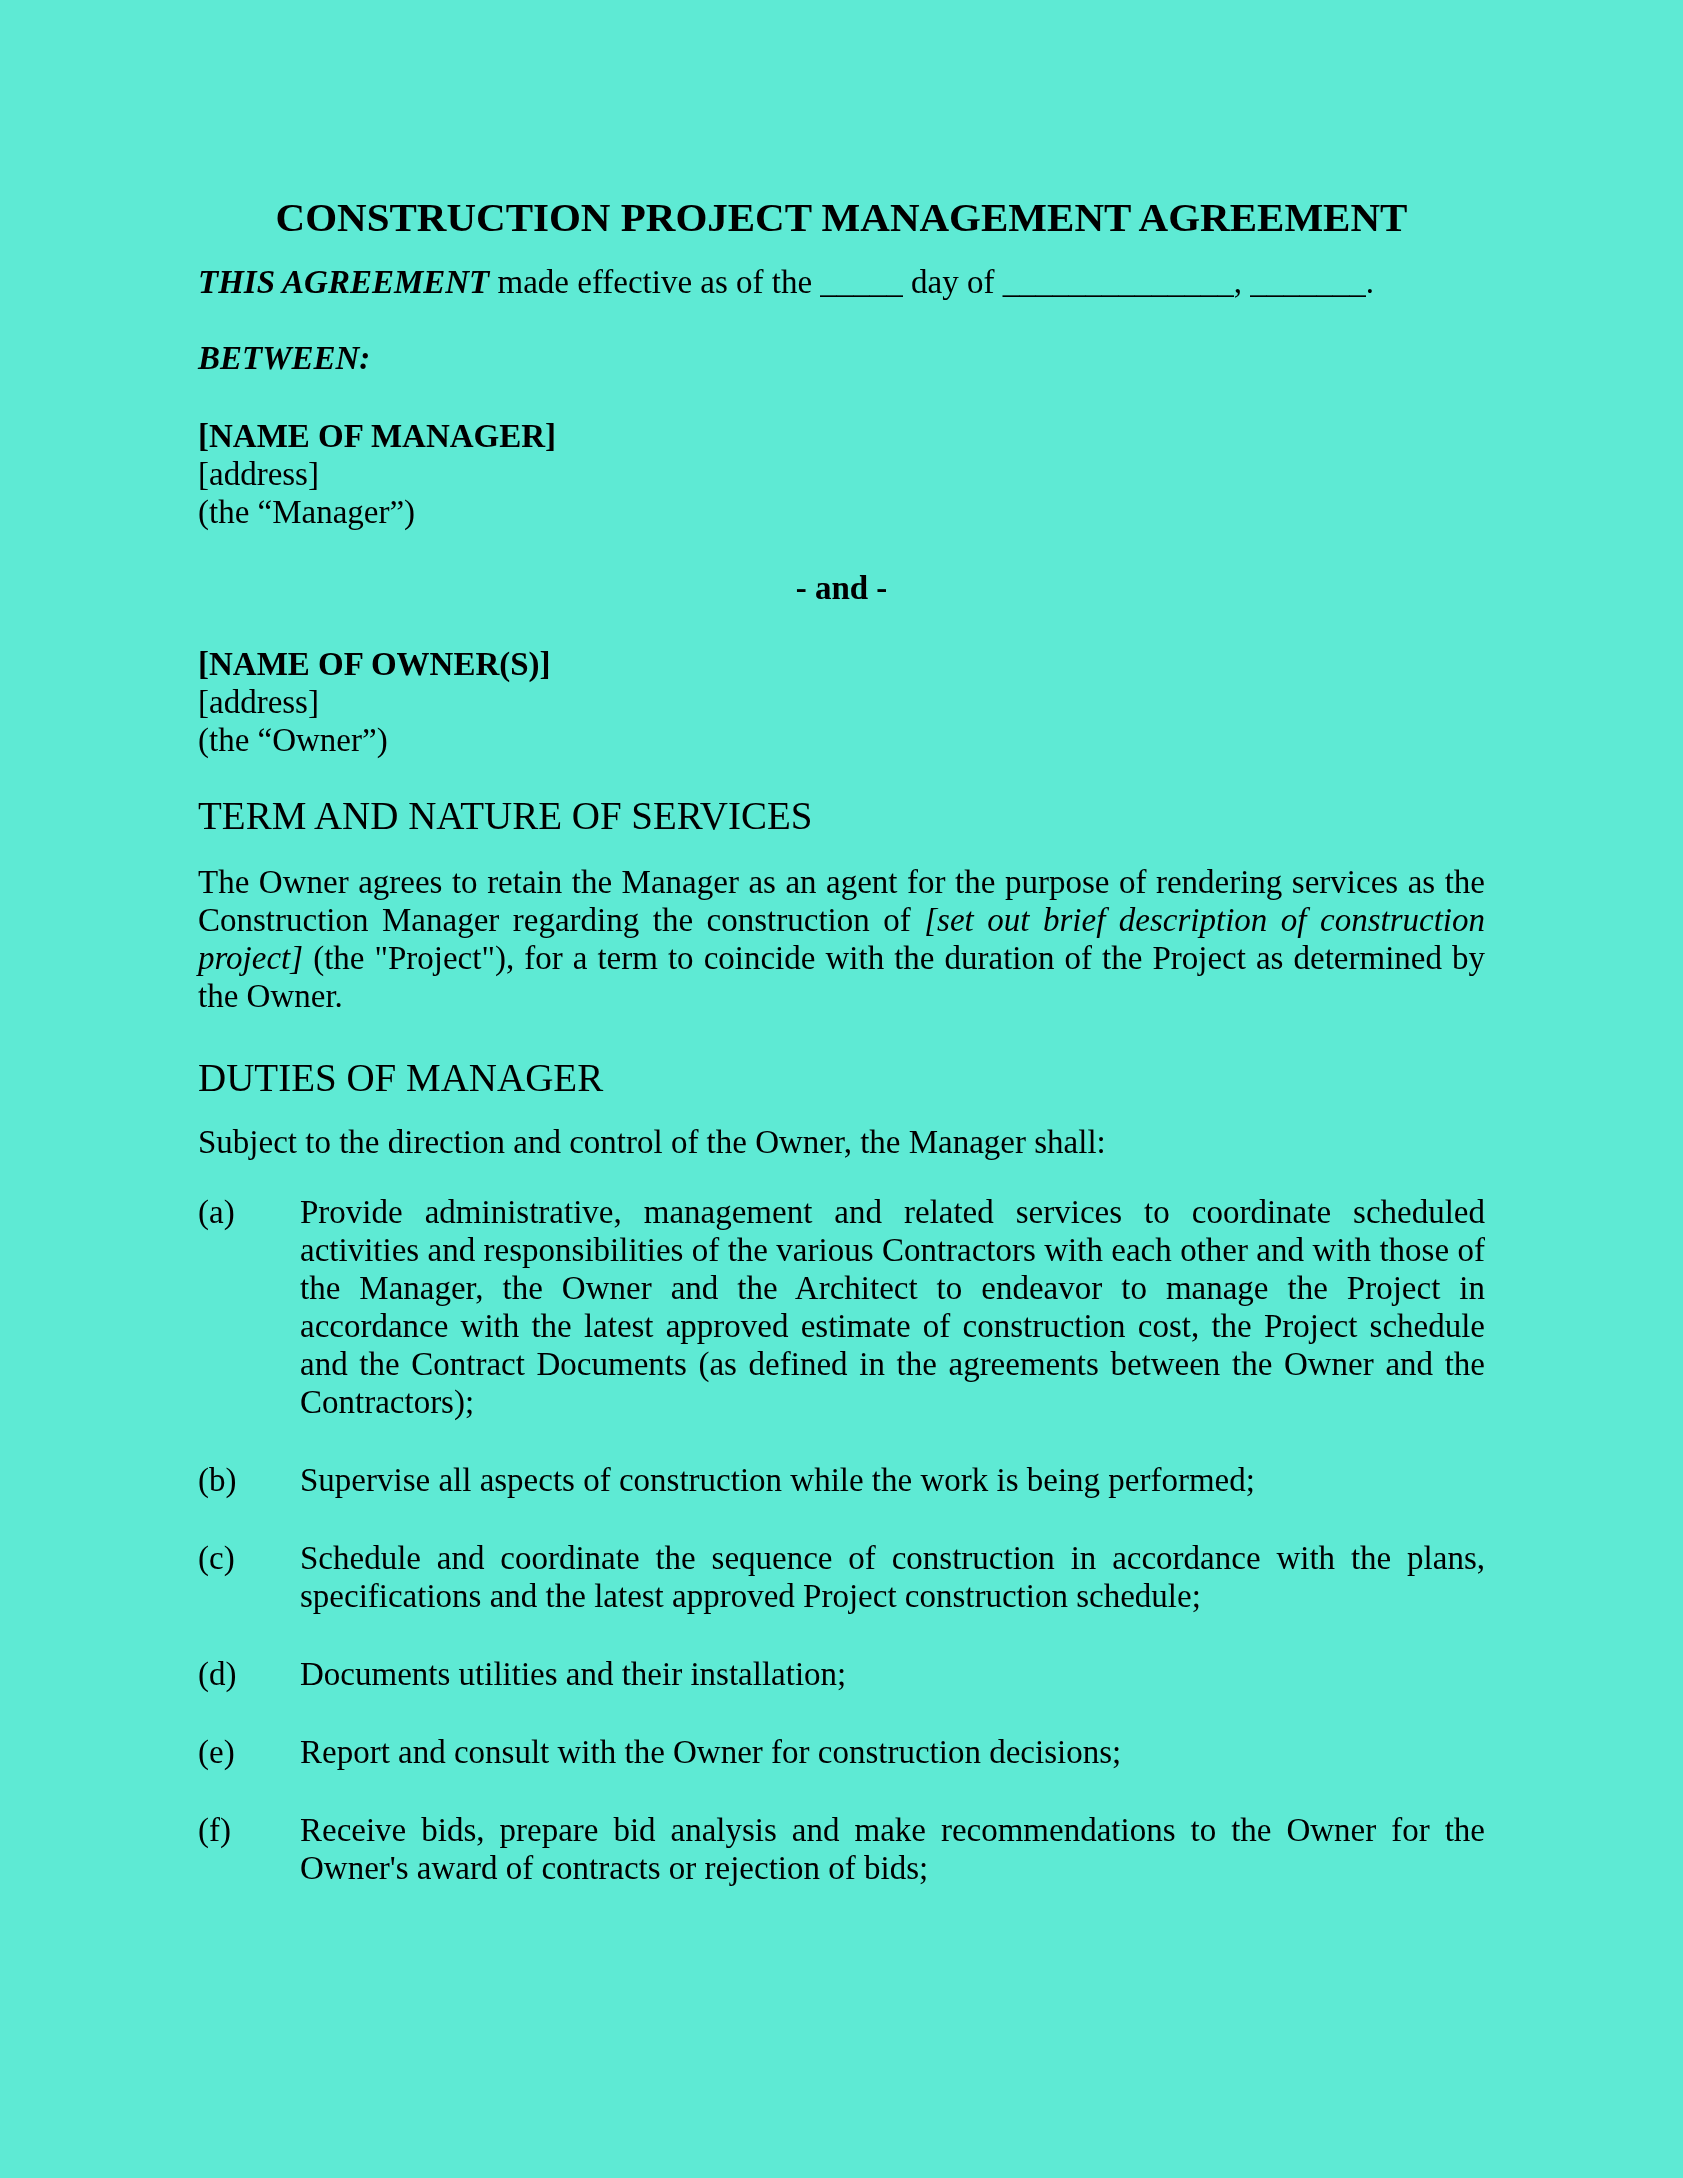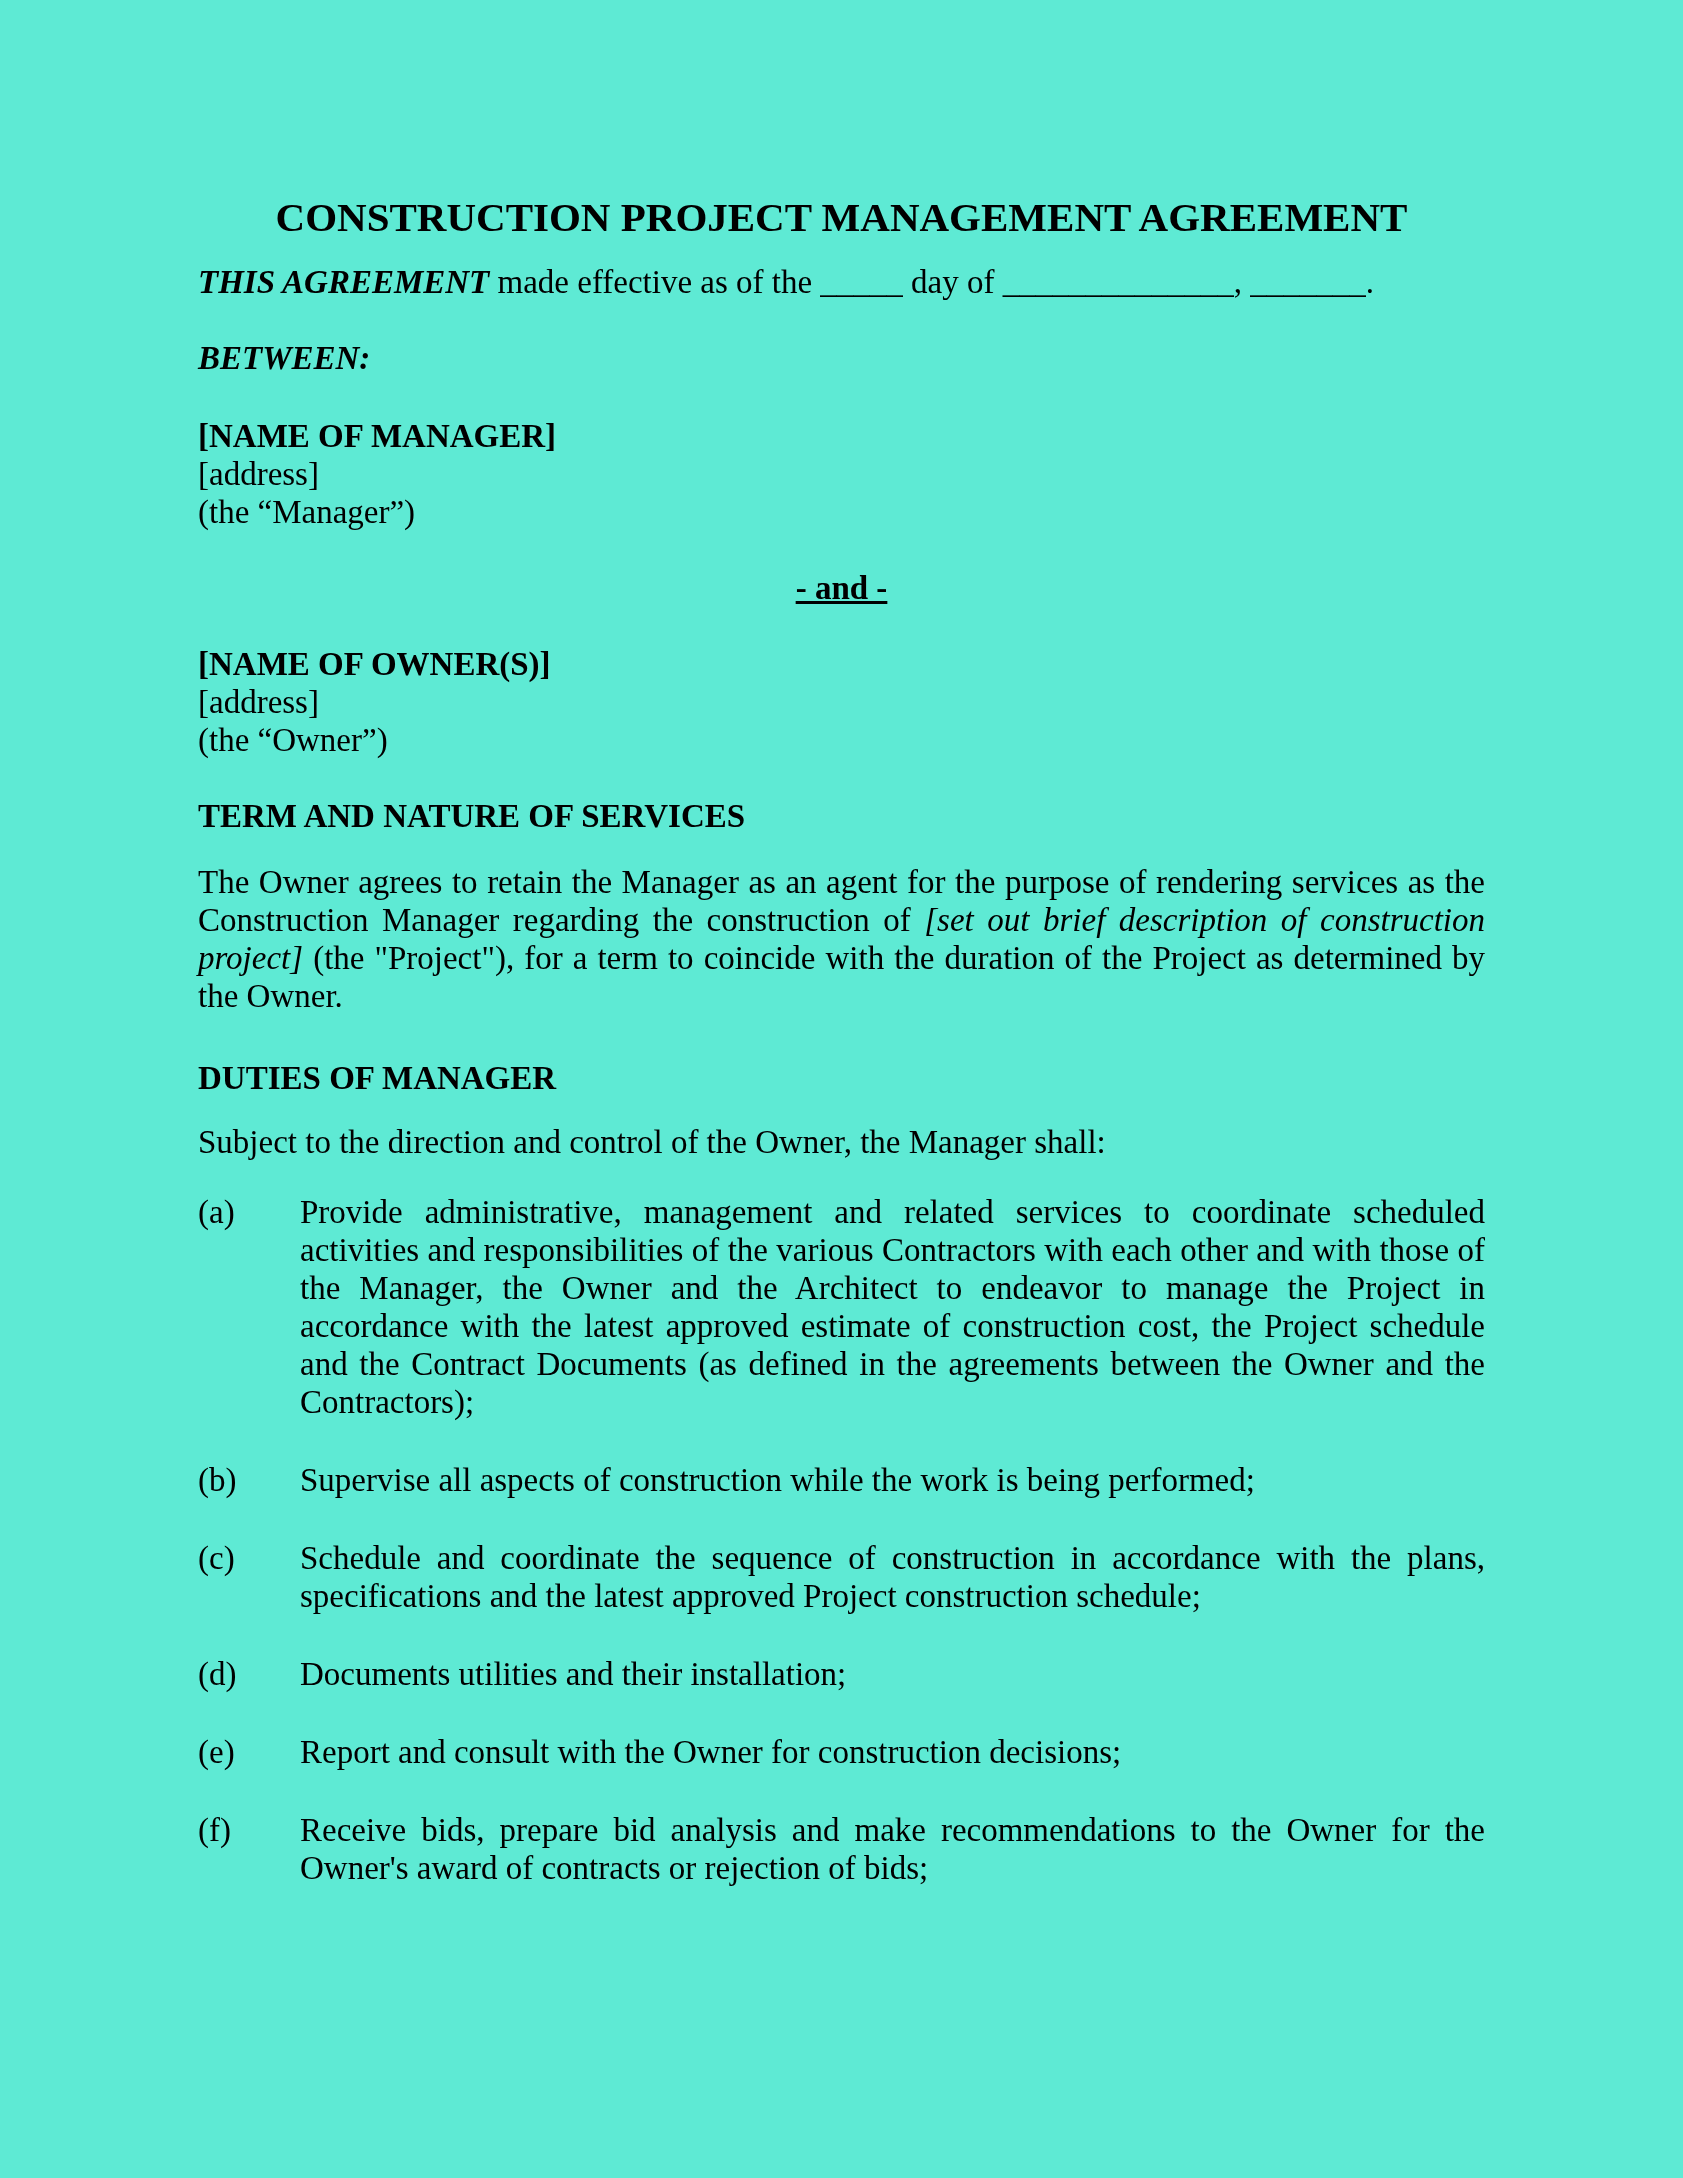--- a/index.html
+++ b/index.html
@@ -12,22 +12,22 @@
   .b{font-weight:bold;font-style:italic;}
   .i{font-style:italic;}
   h1.title{
     font-size:41px;line-height:48px;font-weight:bold;text-align:center;
     margin:0 0 22px 0;letter-spacing:0px;
   }
   p.intro{margin:0 0 38px 0;text-align:left;}
   p.between{margin:12px 0 40px 0;}
   .party{margin:0 0 38px 0;}
   .party .pname{font-weight:bold;}
-  .separator{text-align:center;font-weight:bold;margin:0 0 38px 0;text-decoration:underline;}
-  h2.section{font-size:33px;line-height:38px;font-weight:bold;margin:0;}
+  .separator{text-align:center;font-weight:bold;margin:0 0 38px 0;}
+  h2.section{font-size:39px;line-height:38px;font-weight:normal;margin:0;}
   h2.term-heading{margin:0 0 28px 0;}
   h2.duties-heading{margin:0 0 26px 0;}
   p.term-para{margin:0 0 44px 0;text-align:justify;}
   p.lead{margin:0 0 32px 0;text-align:left;}
   .duty{display:flex;margin:0 0 40px 0;}
   .duty:last-child{margin-bottom:0;}
   .duty-label{flex:0 0 102px;width:102px;}
   .duty-text{flex:1 1 auto;text-align:justify;}
 </style>
 </head>

